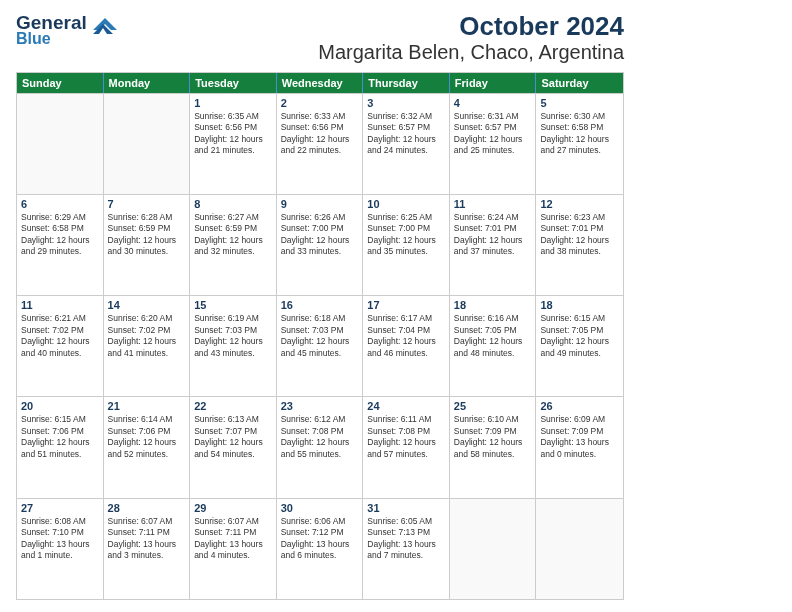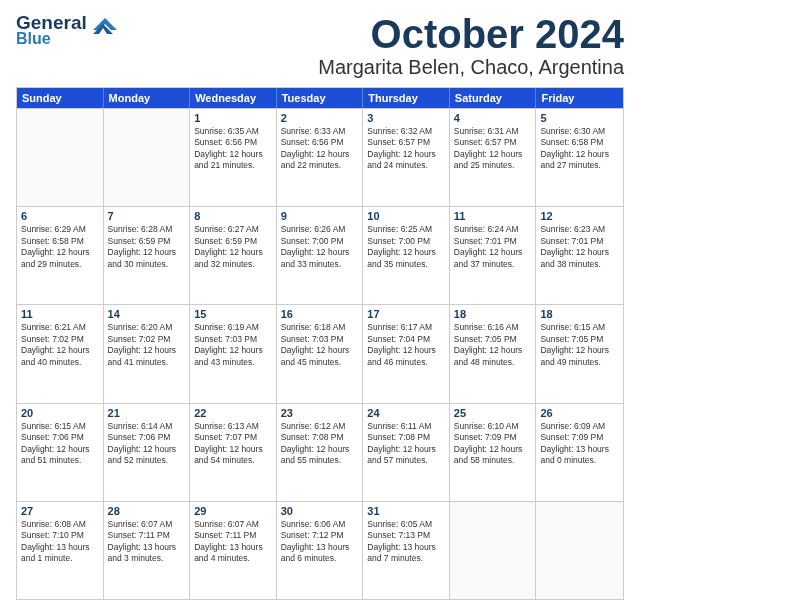--- a/index.html
+++ b/index.html
@@ -29,40 +29,40 @@
       align-items: flex-start;
     }
     .logo-row {
       display: flex;
       align-items: center;
     }
     .title-area {
       text-align: right;
     }
     .month-title {
-      font-size: 40px;
+      font-size: 26px;
       font-weight: bold;
       color: #1a3a5c;
       line-height: 1.1;
     }
     .location-subtitle {
       font-size: 20px;
       color: #333;
       font-weight: normal;
     }
     .calendar {
       flex: 1;
       display: flex;
       flex-direction: column;
       border: 1px solid #ccc;
     }
     .cal-header {
       display: grid;
       grid-template-columns: repeat(7, 1fr);
-      background: #1d4ed8;
+      background: #15803d;
     }
     .cal-header-cell {
       color: #fff;
       font-size: 11px;
       font-weight: bold;
       padding: 4px 5px;
       border-right: 1px solid #4a8cd5;
       text-align: left;
     }
     .cal-header-cell:last-child {
@@ -125,25 +125,25 @@
     <div class="title-area">
       <div class="month-title">October 2024</div>
       <div class="location-subtitle">Margarita Belen, Chaco, Argentina</div>
     </div>
   </div>
 
   <div class="calendar">
     <div class="cal-header">
     <div class="cal-header-cell">Sunday</div>
         <div class="cal-header-cell">Monday</div>
+        <div class="cal-header-cell">Tuesday</div>
         <div class="cal-header-cell">Wednesday</div>
-        <div class="cal-header-cell">Tuesday</div>
         <div class="cal-header-cell">Thursday</div>
+        <div class="cal-header-cell">Friday</div>
         <div class="cal-header-cell">Saturday</div>
-        <div class="cal-header-cell">Friday</div>
       </div>
     <div class="cal-body">
     <div class="cal-row">
           <div class="cal-cell empty"></div>
           <div class="cal-cell empty"></div>
           <div class="cal-cell">
             <span class="day-num">1</span>
             <div class="cell-text">Sunrise: 6:35 AM<br>Sunset: 6:56 PM<br>Daylight: 12 hours and 21 minutes.</div>
           </div>
           <div class="cal-cell">

